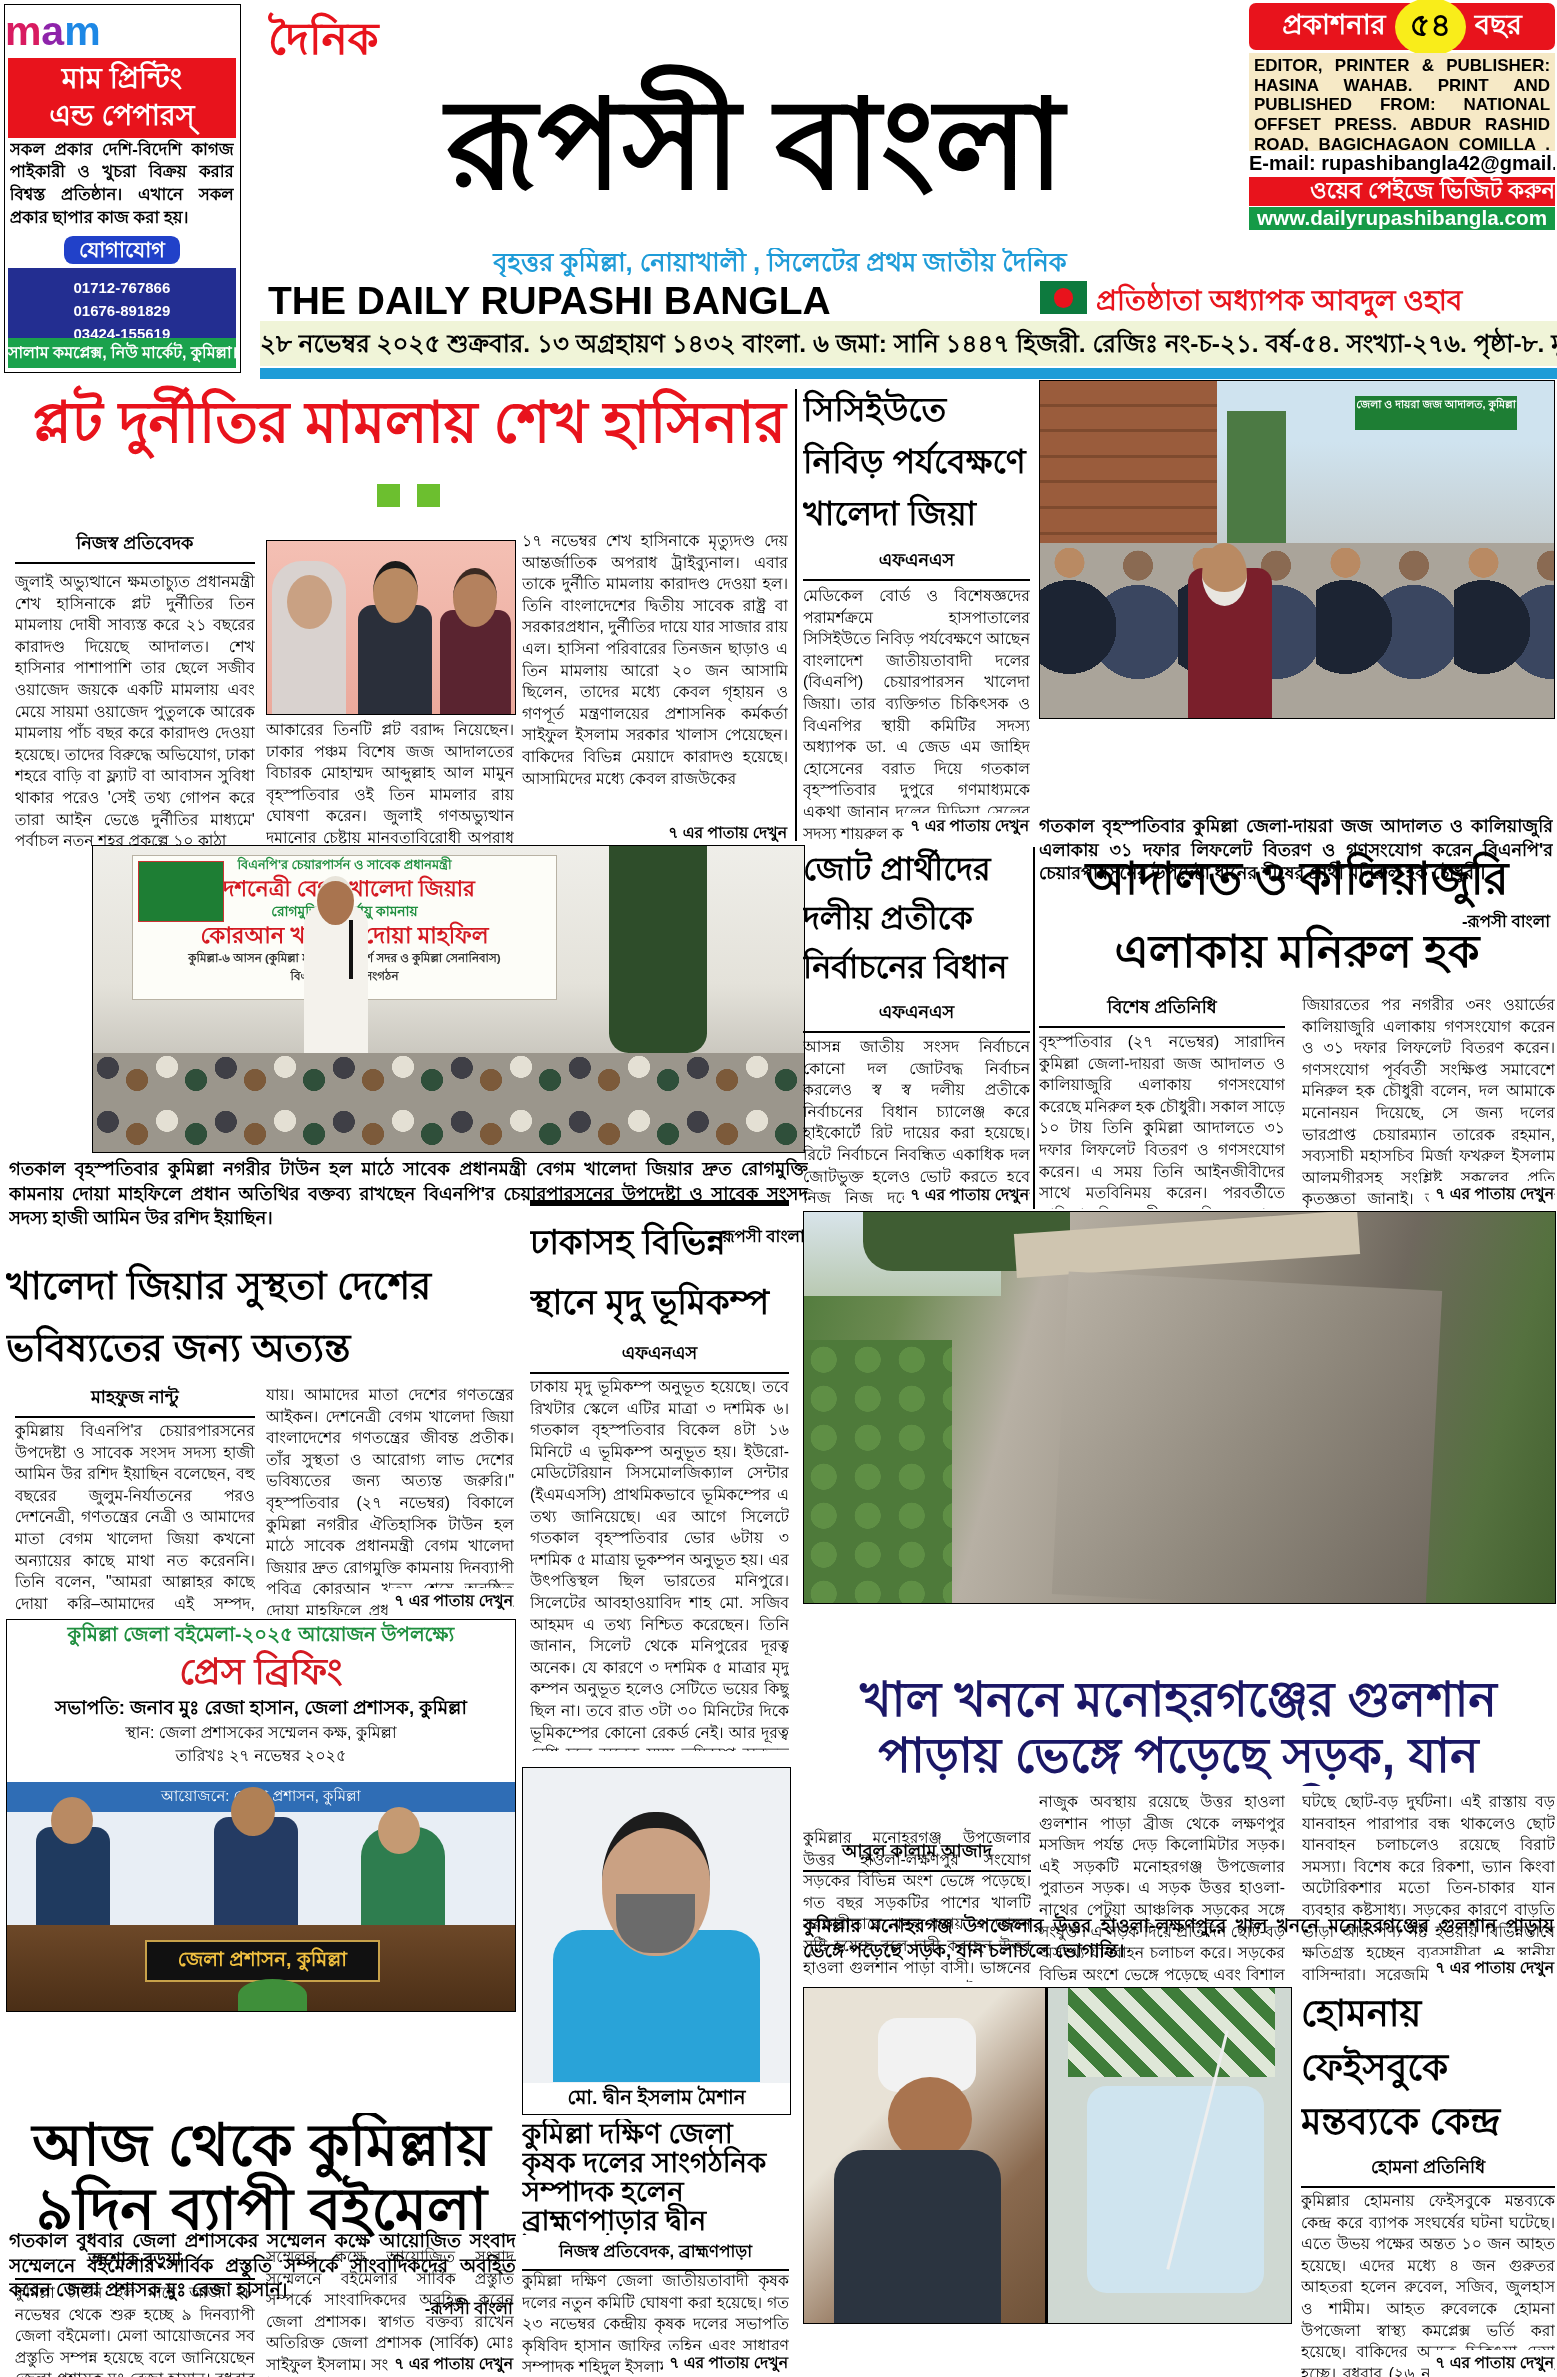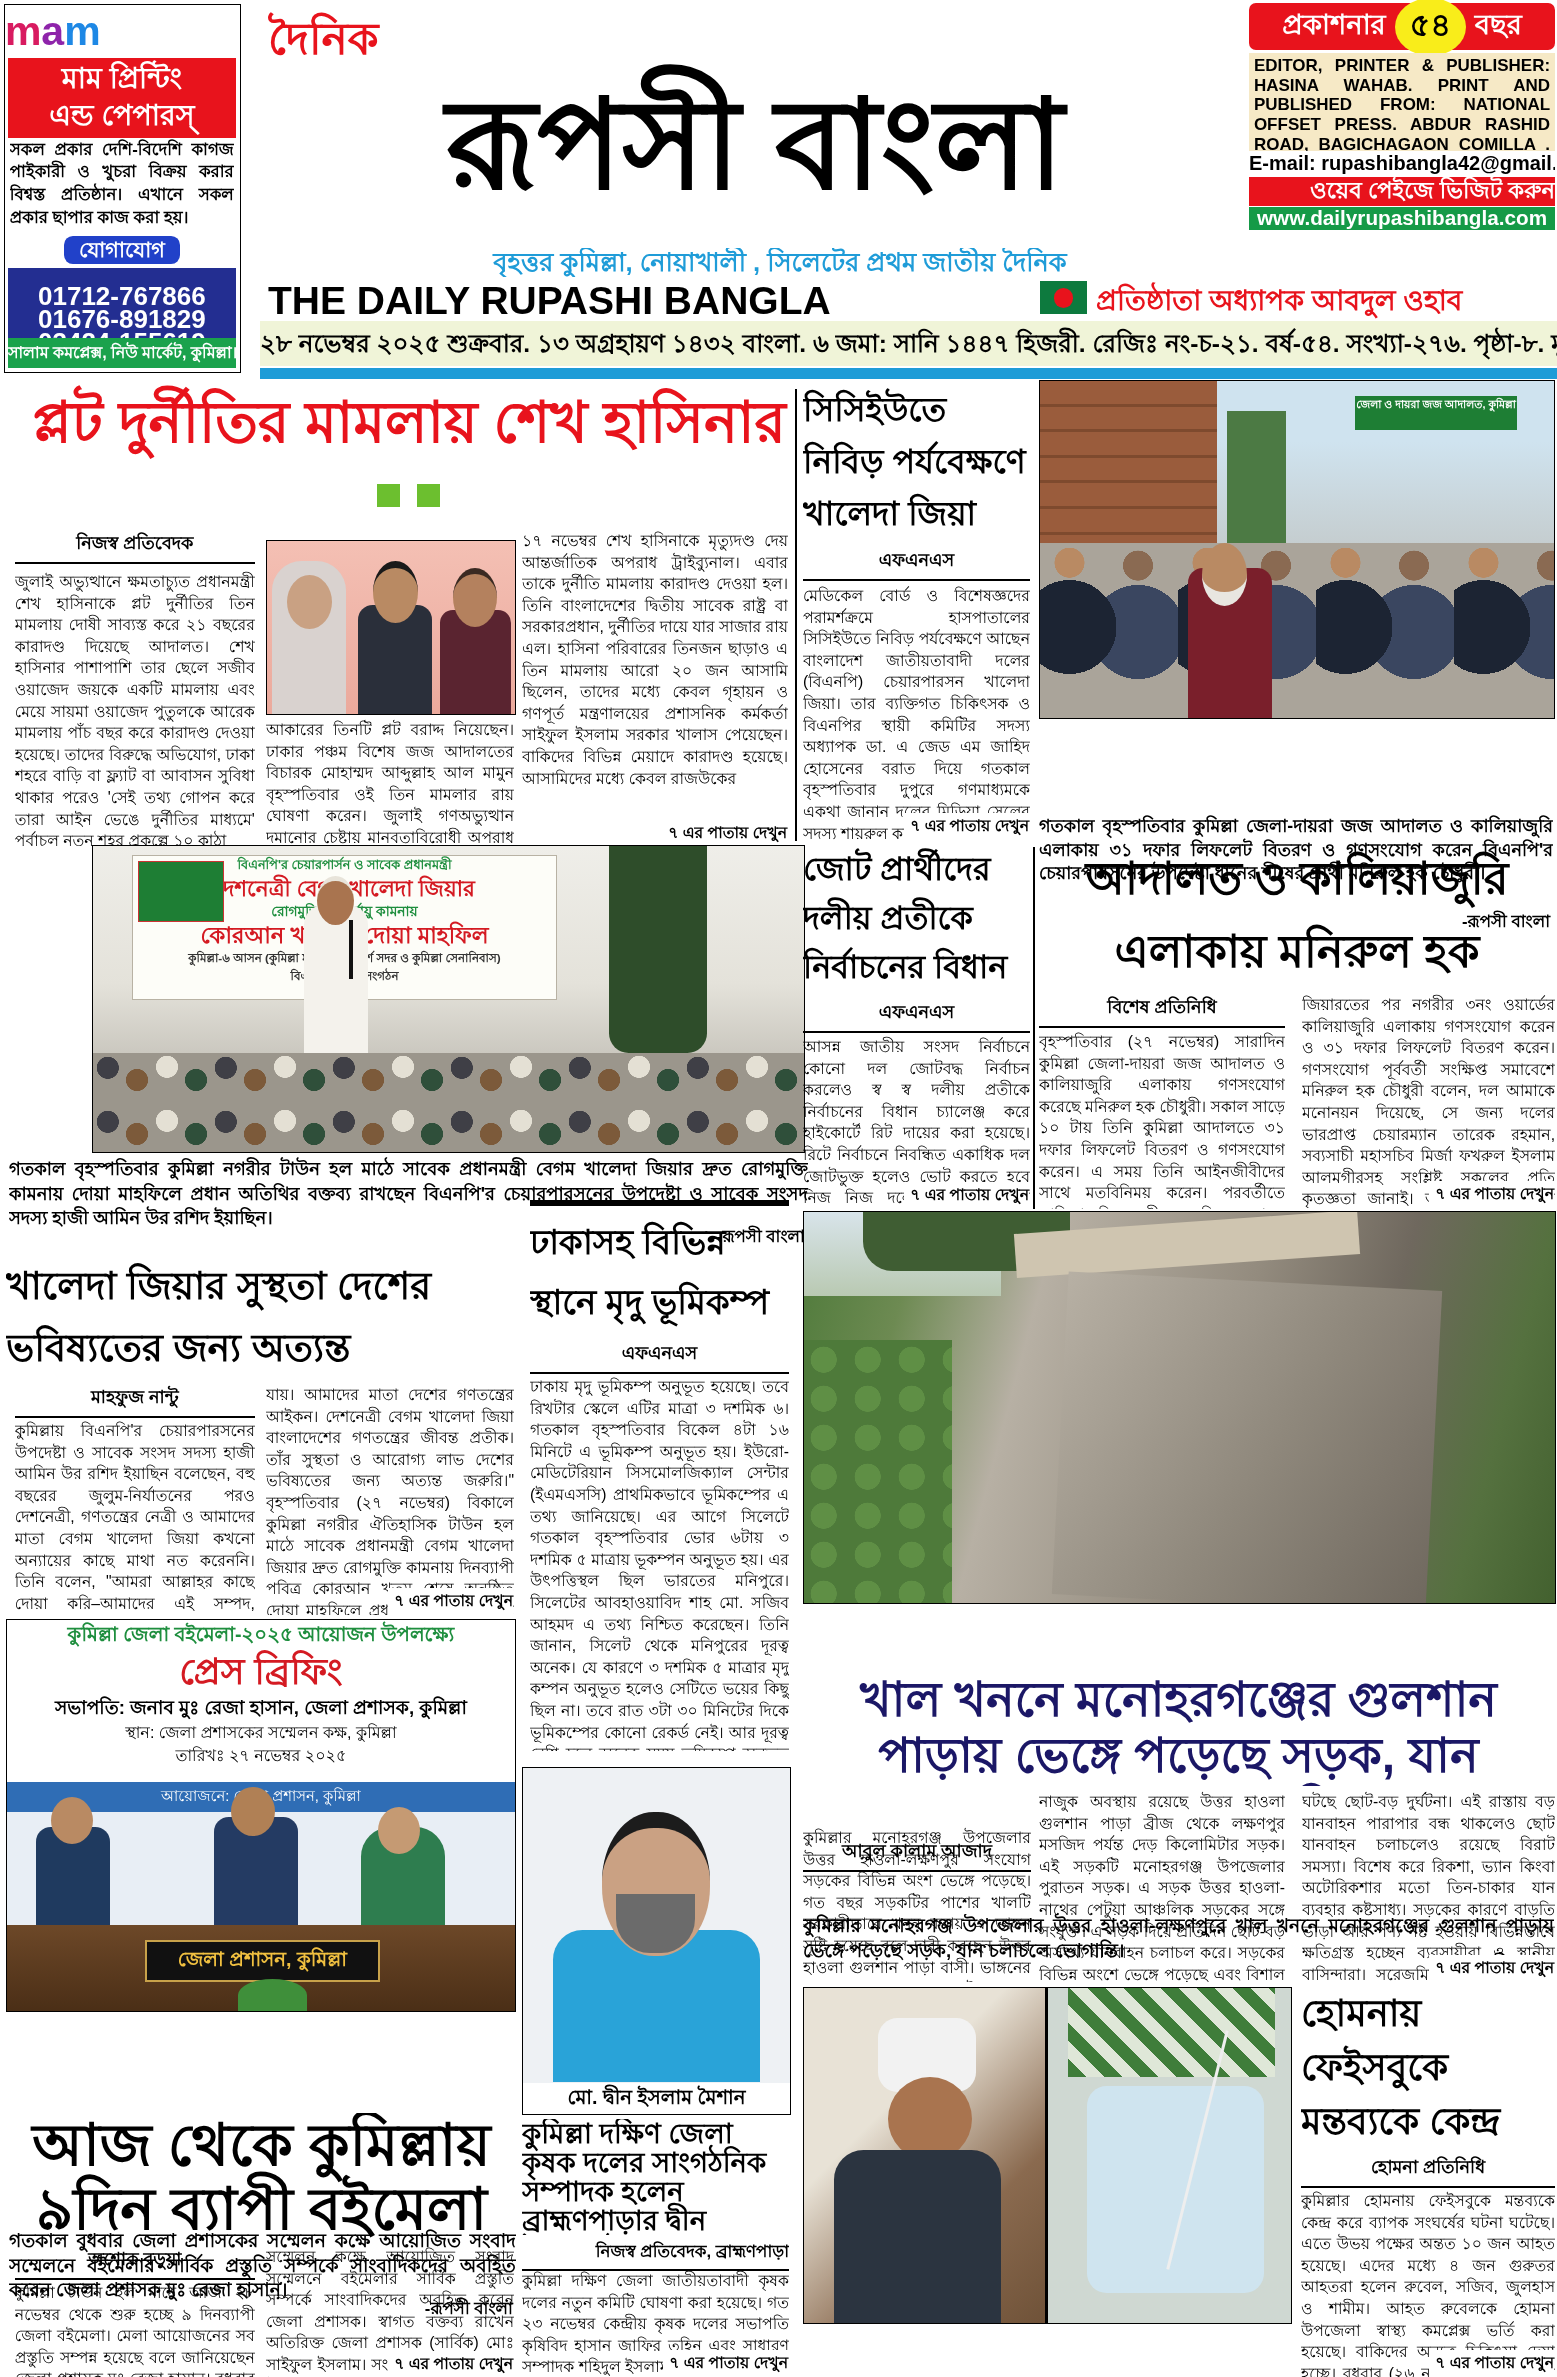--- a/index.html
+++ b/index.html
@@ -57,21 +57,21 @@
   <div class="adbox">
     <div class="abs" style="left:0;top:0;width:234px;height:52px;text-align:left;font-weight:bold;font-size:41px;line-height:52px;">
       <span style="color:#d81b60">m</span><span style="color:#8e24aa">a</span><span style="color:#1e88e5">m</span>
     </div>
     <div class="abs" style="left:4.9px;top:134px;width:224px;height:94px;font-size:16.7px;line-height:22.6px;font-weight:bold;text-align:justify;overflow:hidden;">সকল প্রকার দেশি-বিদেশি কাগজ পাইকারী ও খুচরা বিক্রয় করার বিশ্বস্ত প্রতিষ্ঠান। এখানে সকল প্রকার ছাপার কাজ করা হয়।</div>
     <div class="abs mamred" style="left:3px;top:53px;width:228px;height:78px;font-size:28.5px;line-height:37px;padding-top:2px;">
       <div>মাম প্রিন্টিং</div>
       <div>এন্ড পেপারস্</div>
     </div>
     <div class="abs pill" style="left:59px;top:231px;width:116px;height:28.5px;font-size:20.7px;line-height:28.5px;">যোগাযোগ</div>
-    <div class="abs mamblue" style="left:3px;top:263px;width:228px;height:69px;font-size:26px;line-height:23px;padding-top:17px;">
+    <div class="abs mamblue" style="left:3px;top:263px;width:228px;height:69px;font-size:15px;line-height:23px;padding-top:8px;">
       <div>01712-767866</div>
       <div>01676-891829</div>
       <div>03424-155619</div>
     </div>
     <div class="abs mamgreen" style="left:3px;top:333px;width:228px;height:30.5px;font-size:16px;line-height:30.5px;overflow:hidden;white-space:nowrap;">সালাম কমপ্লেক্স, নিউ মার্কেট, কুমিল্লা।</div>
   </div>
 
   <div class="abs redhl" style="left:268px;top:5.9px;width:207px;height:54px;font-size:44px;font-weight:bold;">দৈনিক</div>
   <div class="abs hl center" style="left:268px;top:49px;width:974px;height:197px;font-size:125px;line-height:192px;">রূপসী বাংলা</div>
   <div class="abs hl" style="left:268px;top:278px;width:767px;height:45px;font-size:39px;line-height:45px;white-space:nowrap;">THE DAILY RUPASHI BANGLA</div>
@@ -228,21 +228,21 @@
     <div class="cont">৭ এর পাতায় দেখুন</div>
   </div>
 
   <div class="photo ph-port" style="left:522px;top:1767px;width:267px;height:346px;">
     <div class="abs" style="left:29.5px;top:162px;width:207px;height:152px;background:#29a3d8;border-radius:29.5px 29.5px 0 0;"></div>
     <div class="abs" style="left:79px;top:44px;width:108px;height:128px;border-radius:48%;background:#caa183;border-top:16.7px solid #1c1c1c;"></div>
     <div class="abs" style="left:93px;top:126px;width:79px;height:59px;border-radius:0 0 34px 34px;background:#6b6b6b;"></div>
     <div class="abs center" style="left:0;top:315px;width:267px;height:31.5px;background:#fff;font-weight:bold;font-size:19.7px;line-height:29.5px;overflow:hidden;">মো. দ্বীন ইসলাম মৈশান</div>
   </div>
   <div class="abs hl" style="left:522px;top:2119px;width:267px;height:116px;font-size:27.5px;line-height:29px;">কুমিল্লা দক্ষিণ জেলা কৃষক দলের সাংগঠনিক সম্পাদক হলেন ব্রাহ্মণপাড়ার দ্বীন ইসলাম মৈশান</div>
-  <div class="abs byline" style="left:522px;top:2238px;width:267px;font-size:16.7px;text-align:right;">নিজস্ব প্রতিবেদক, ব্রাহ্মণপাড়া</div>
+  <div class="abs byline" style="left:522px;top:2238px;width:267px;font-size:16.7px;">নিজস্ব প্রতিবেদক, ব্রাহ্মণপাড়া</div>
   <div class="colwrap" style="left:522px;top:2270px;width:267px;height:107px;">
     <div class="bodytxt" style="width:267px;height:107px;">কুমিল্লা দক্ষিণ জেলা জাতীয়তাবাদী কৃষক দলের নতুন কমিটি ঘোষণা করা হয়েছে। গত ২৩ নভেম্বর কেন্দ্রীয় কৃষক দলের সভাপতি কৃষিবিদ হাসান জাফির তুহিন এবং সাধারণ সম্পাদক শহিদুল ইসলাম খান</div>
     <div class="cont">৭ এর পাতায় দেখুন</div>
   </div>
 
   <div class="photo ph-slide" style="left:803px;top:1211px;width:751px;height:391px;">
     <div class="abs" style="left:0;top:0;width:197px;height:84px;background:linear-gradient(#d8e4ea,#b9c9b2);"></div>
     <div class="abs" style="left:59px;top:0;width:207px;height:59px;background:#3f5d33;border-radius:0 0 29.5px 29.5px;"></div>
     <div class="abs" style="left:211px;top:9.8px;width:344px;height:44px;background:#cfc5b0;transform:rotate(-4deg);"></div>
     <div class="abs" style="left:0;top:128px;width:148px;height:264px;background:radial-gradient(circle at 19.7px 19.7px,#5f8f45 12.8px,transparent 13.3px);background-size:44px 39px;background-color:#4e7a3a;"></div>

